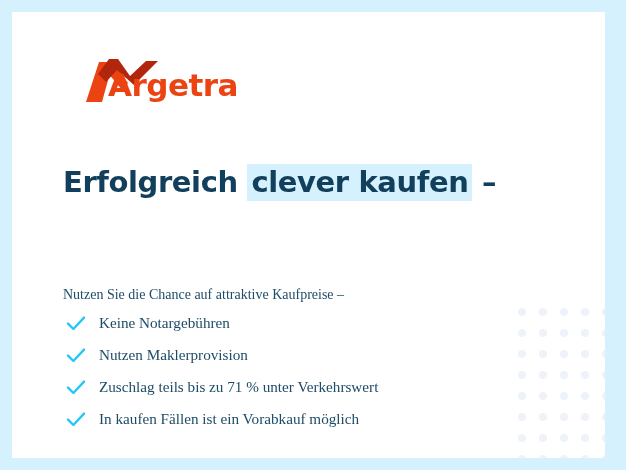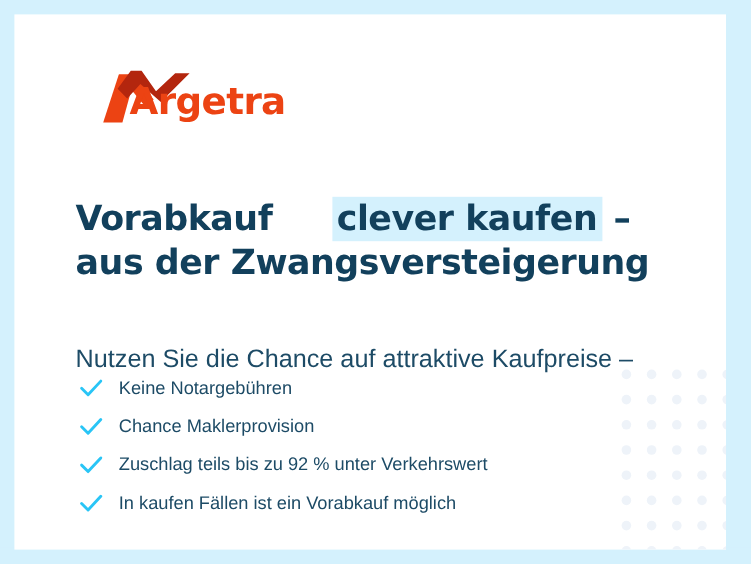--- a/index.html
+++ b/index.html
@@ -98,31 +98,30 @@
     font-weight: bold;
     font-size: 29px;
     line-height: 1.22;
     color: #12405c;
     letter-spacing: -0.4px;
   }
   .hl-line { display: block; white-space: nowrap; }
   .hl-mark {
     background: #d4f1fd;
     padding: 1px 4px 2px 4px;
-    margin-left: 40px;
   }
 
   
   .subhead {
     position: absolute;
     left: 51px;
     top: 224px;
     width: 510px;
-    font-family: Liberation Sans, sans-serif;
-    font-size: 21px;
+    font-family: Liberation Serif, serif;
+    font-size: 14px;
     line-height: 1.55;
     color: #1d4b66;
     margin-top: 48px;
   }
   .sub-line { display: block; white-space: nowrap; }
 
   
   .checklist {
     position: absolute;
     left: 54px;
@@ -136,21 +135,21 @@
     margin-bottom: 4px;
   }
   .check-icon {
     width: 26px;
     flex: 0 0 26px;
     display: flex;
     align-items: center;
     justify-content: flex-start;
   }
   .check-label {
-    font-family: Liberation Sans, sans-serif;
+    font-family: Liberation Serif, serif;
     font-size: 15.2px;
     color: #1d4b66;
     white-space: nowrap;
     padding-left: 7px;
   }
 </style>
 </head>
 <body>
 
 <div class="stage">
@@ -203,22 +202,21 @@
       <svg class="logo-mark" width="200" height="52" viewBox="0 0 200 52">
         <polygon points="20,46 33,6 47,6 36,46" fill="#ec4313"></polygon>
         <polygon points="33,6 47,6 62,27 56,34" fill="#ec4313"></polygon>
         <polygon points="32,18 43,3 52,3 64,20 80,5 92,5 68,29 51,14 40,26" fill="#b3260e"></polygon>
       </svg>
       <div class="logo-word">Argetra</div>
     </div>
 
 
     <h1 class="headline">
-      <span class="hl-line"><span>Vorabkauf </span><span class="hl-mark">clever kaufen</span><span> –</span></span>
-      <span class="hl-line">aus der Zwangsversteigerung</span>
+      <span class="hl-line"><span>Erfolgreich </span><span class="hl-mark">clever kaufen</span><span> –</span></span>
     </h1>
 
     <p class="subhead">
       <span class="sub-line">Nutzen Sie die Chance auf attraktive Kaufpreise –</span>
     </p>
 
     <ul class="checklist" style="list-style:none;margin:0;padding:0;">
       <li class="check-item">
         <span class="check-icon">
           <svg width="20" height="17" viewBox="0 0 20 17">
@@ -226,29 +224,29 @@
             </svg>
         </span>
         <span class="check-label">Keine Notargebühren</span>
       </li>
       <li class="check-item">
         <span class="check-icon">
           <svg width="20" height="17" viewBox="0 0 20 17">
               <path d="M2 8.6 L7.4 14 L18 2.6" fill="none" stroke="#29c5f6" stroke-width="2.4" stroke-linecap="round" stroke-linejoin="round"></path>
             </svg>
         </span>
-        <span class="check-label">Chance Maklerprovision</span>
-      </li>
-      <li class="check-item">
-        <span class="check-icon">
-          <svg width="20" height="17" viewBox="0 0 20 17">
-              <path d="M2 8.6 L7.4 14 L18 2.6" fill="none" stroke="#29c5f6" stroke-width="2.4" stroke-linecap="round" stroke-linejoin="round"></path>
-            </svg>
-        </span>
-        <span class="check-label">Zuschlag teils bis zu 92 % unter Verkehrswert</span>
+        <span class="check-label">Nutzen Maklerprovision</span>
+      </li>
+      <li class="check-item">
+        <span class="check-icon">
+          <svg width="20" height="17" viewBox="0 0 20 17">
+              <path d="M2 8.6 L7.4 14 L18 2.6" fill="none" stroke="#29c5f6" stroke-width="2.4" stroke-linecap="round" stroke-linejoin="round"></path>
+            </svg>
+        </span>
+        <span class="check-label">Zuschlag teils bis zu 71 % unter Verkehrswert</span>
       </li>
       <li class="check-item">
         <span class="check-icon">
           <svg width="20" height="17" viewBox="0 0 20 17">
               <path d="M2 8.6 L7.4 14 L18 2.6" fill="none" stroke="#29c5f6" stroke-width="2.4" stroke-linecap="round" stroke-linejoin="round"></path>
             </svg>
         </span>
         <span class="check-label">In kaufen Fällen ist ein Vorabkauf möglich</span>
       </li>
     </ul>

